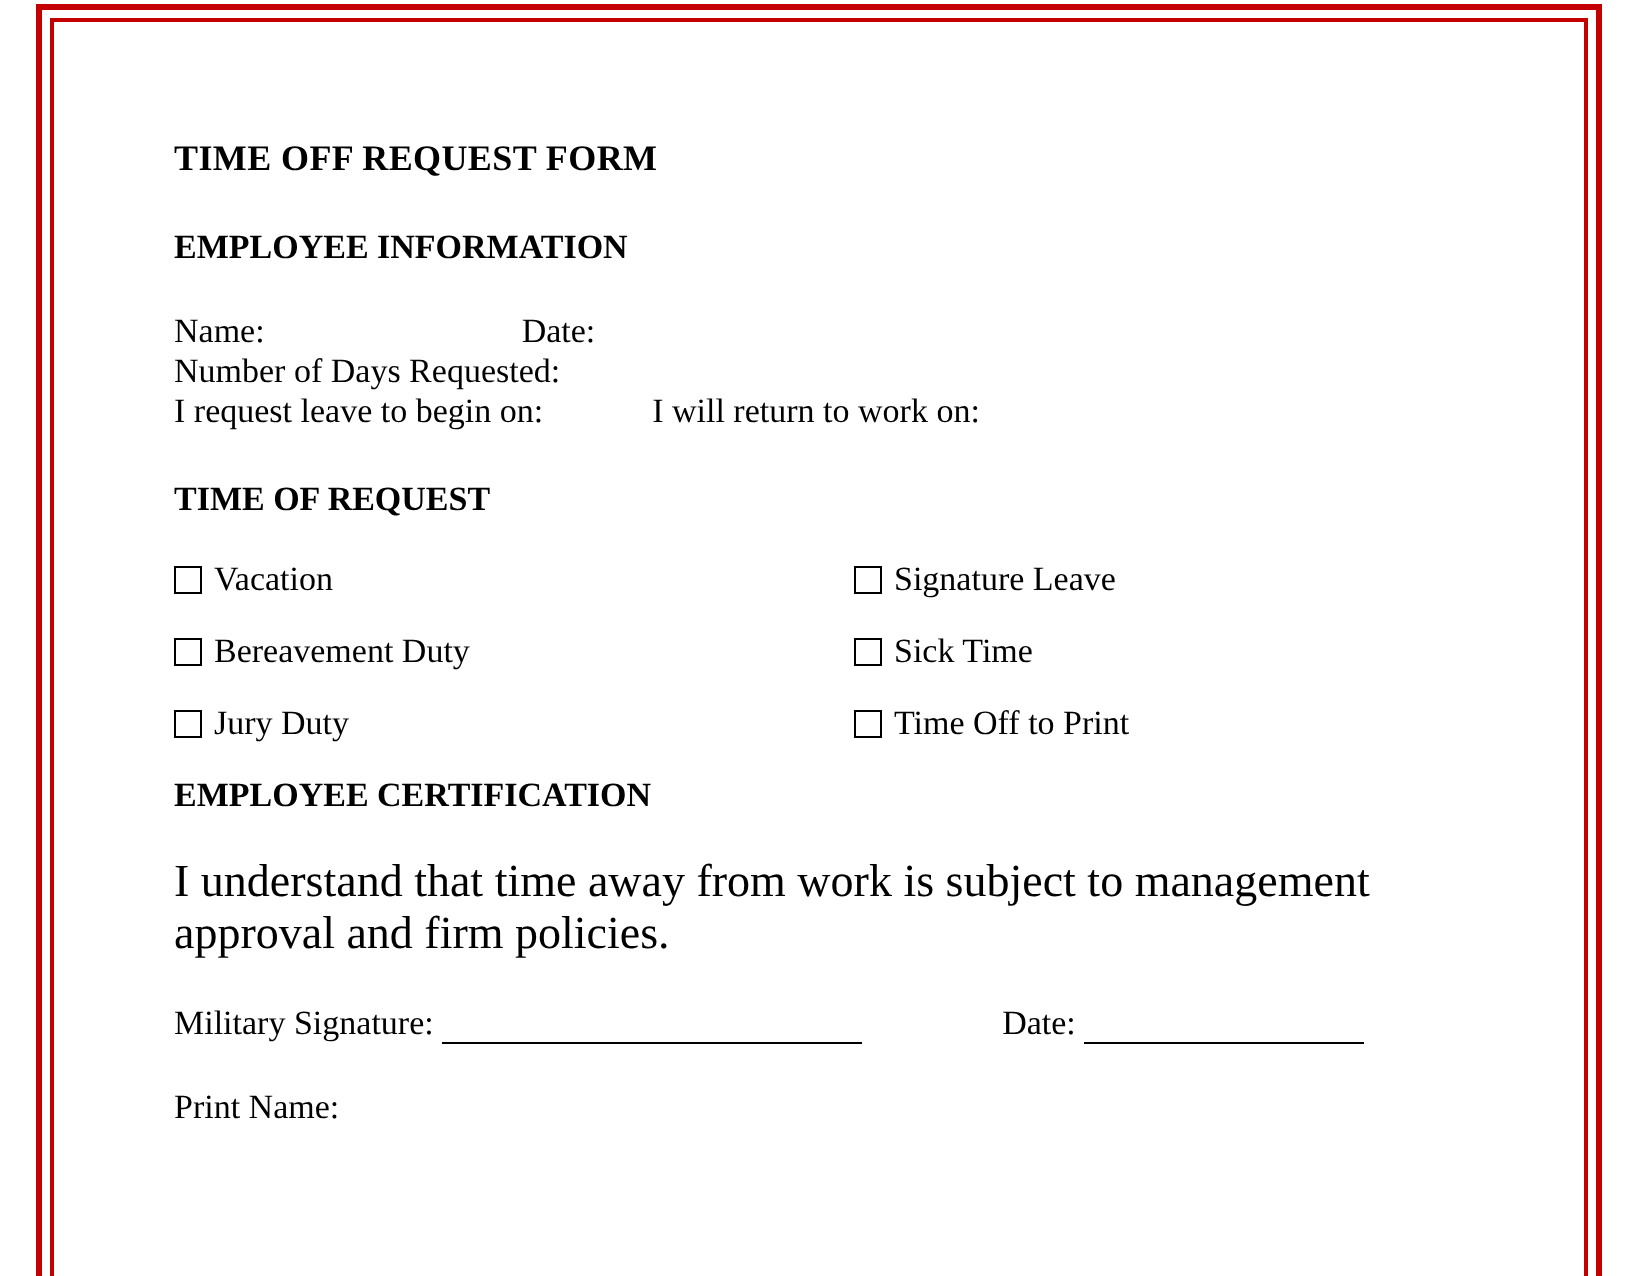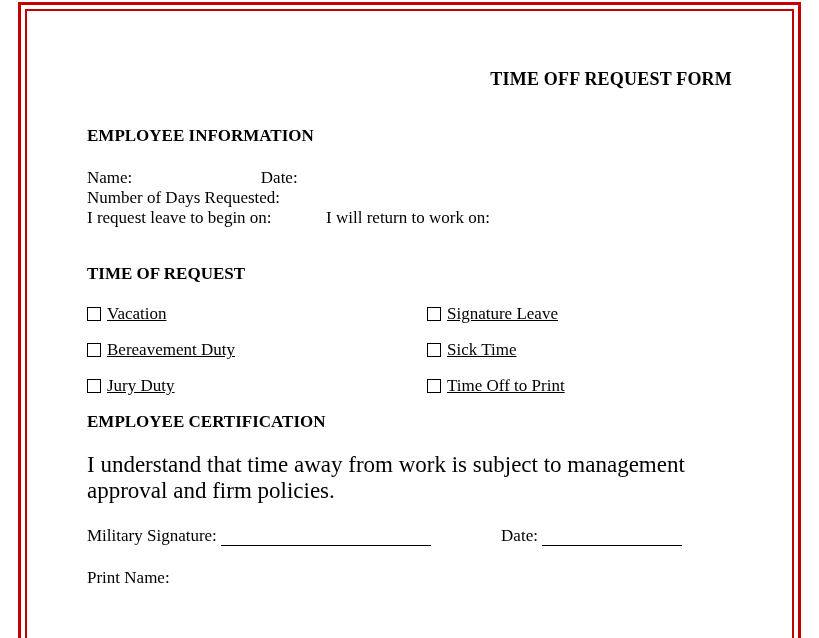--- a/index.html
+++ b/index.html
@@ -33,46 +33,45 @@
     left: 25px;
     right: 25px;
     bottom: 0;
     border: 2px solid #c40000;
     border-bottom: none;
     box-sizing: border-box;
     padding: 0 60px;
     overflow: hidden;
   }
   .title {
-    text-align: right;
+    text-align: left;
     font-weight: bold;
     font-size: 18px;
     margin-top: 58px;
     letter-spacing: 0.2px;
   }
   .section-heading {
     font-weight: bold;
     font-size: 17px;
-    margin-top: 36px;
+    margin-top: 24px;
   }
   .row {
     font-size: 17px;
   }
   .row.first {
     margin-top: 22px;
   }
   .gap-sm { display: inline-block; width: 120px; }
   .gap-md { display: inline-block; width: 46px; }
   .type-grid {
     margin-top: 20px;
   }
   .type-row {
     display: flex;
     margin-bottom: 16px;
-    text-decoration: underline;
   }
   .type-col {
     display: flex;
     align-items: center;
     font-size: 17px;
   }
   .type-col.left { width: 340px; }
   .cb {
     display: inline-block;
     width: 14px;

